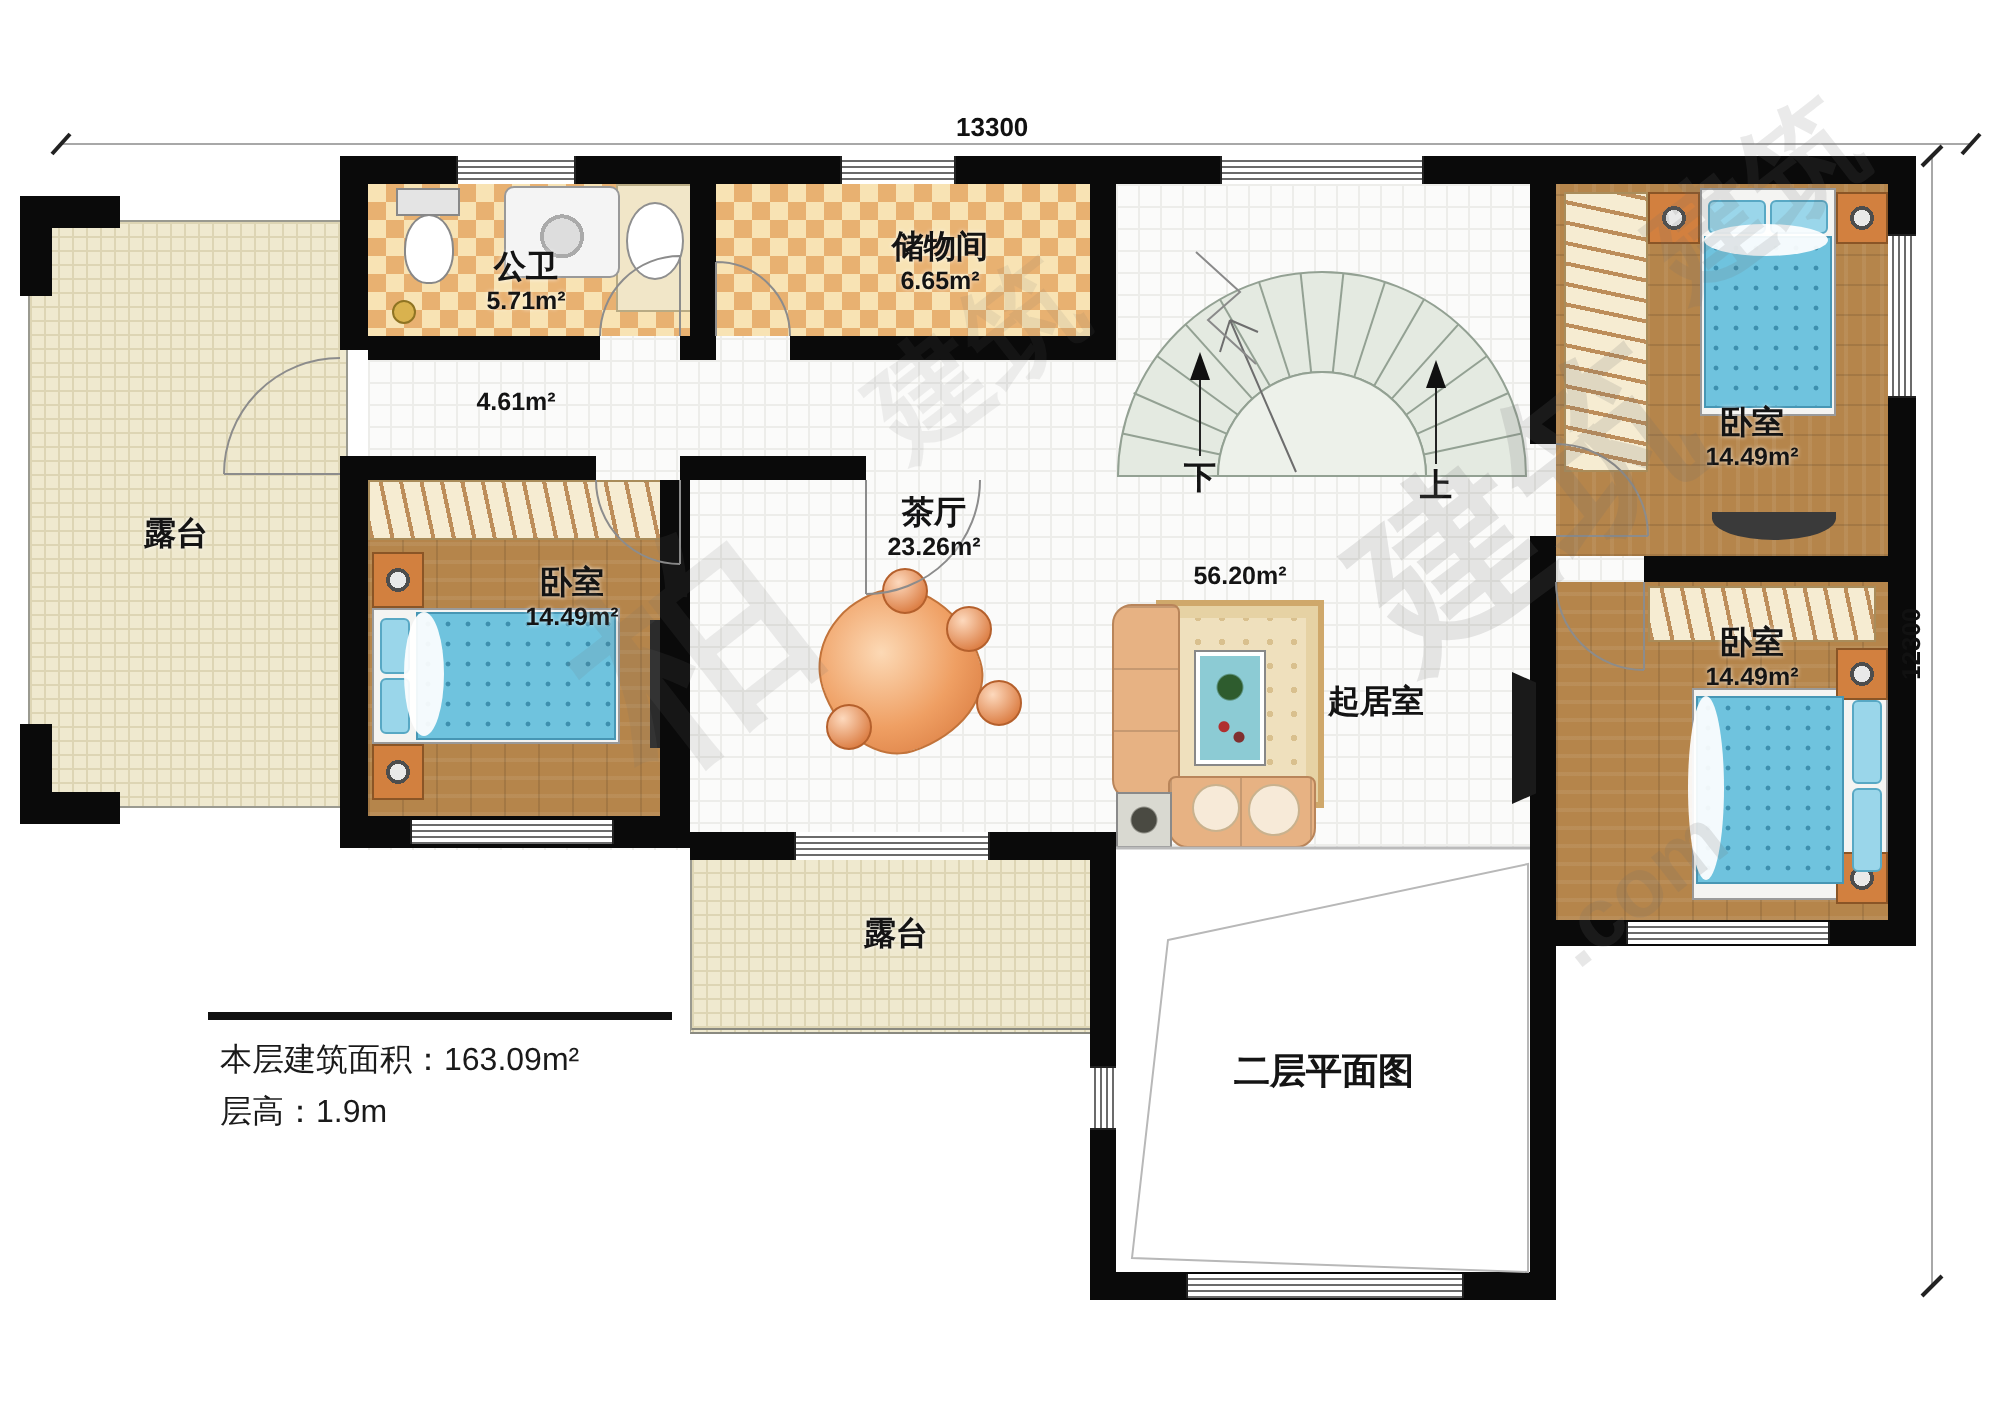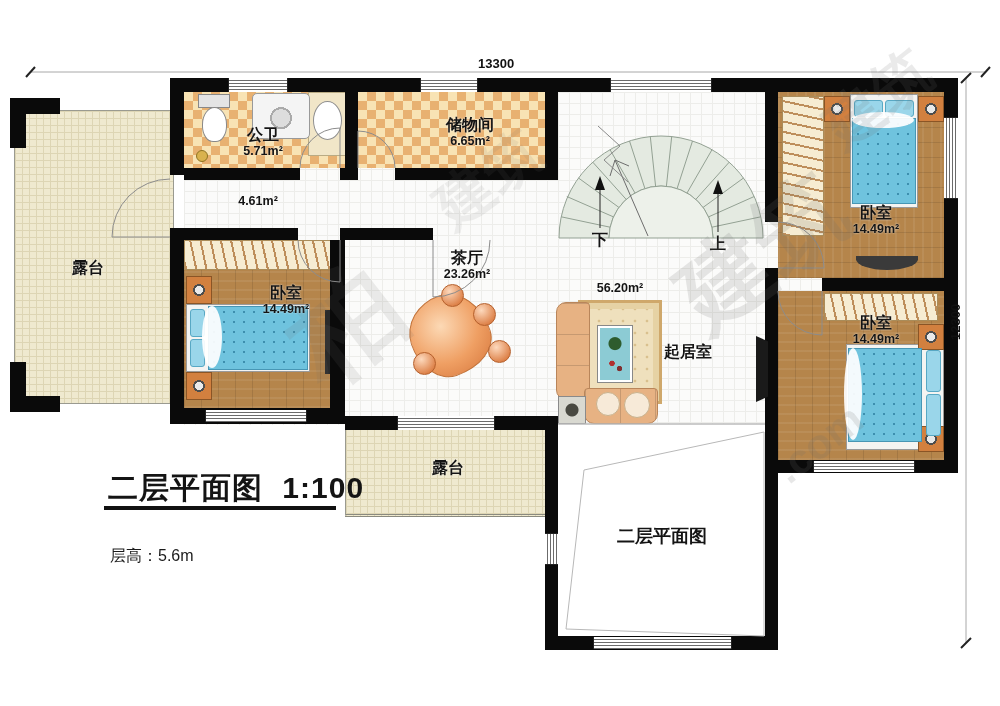--- a/index.html
+++ b/index.html
@@ -242,25 +242,22 @@
   <div class="room-label" style="left:662px;top:536px;">
     <span class="nm nm-lg">二层平面图</span>
   </div>
   <div class="room-label" style="left:600px;top:240px;">
     <span class="nm">下</span>
   </div>
   <div class="room-label" style="left:718px;top:244px;">
     <span class="nm">上</span>
   </div>
 
-  <div class="title-main">
-    <span>二层平面图</span>
-    <span style="margin-left:10px;">1:100</span>
-  </div>
   <div class="title-rule"></div>
-  <div class="title-sub" style="top:546px;">层高：5.6m</div>
+  <div class="title-sub" style="top:520px;">本层建筑面积：163.09m²</div>
+  <div class="title-sub" style="top:546px;">层高：1.9m</div>
 
   <div class="wm" style="left:290px;top:250px;font-size:110px;opacity:.12;">柏</div>
   <div class="wm" style="left:670px;top:190px;font-size:92px;opacity:.16;">建筑</div>
   <div class="wm" style="left:770px;top:420px;font-size:42px;opacity:.16;">.com</div>
   <div class="wm" style="left:430px;top:140px;font-size:58px;opacity:.10;">建筑</div>
   <div class="wm" style="left:820px;top:60px;font-size:58px;opacity:.14;">建筑</div>
 </div>
 
 </body></html>

